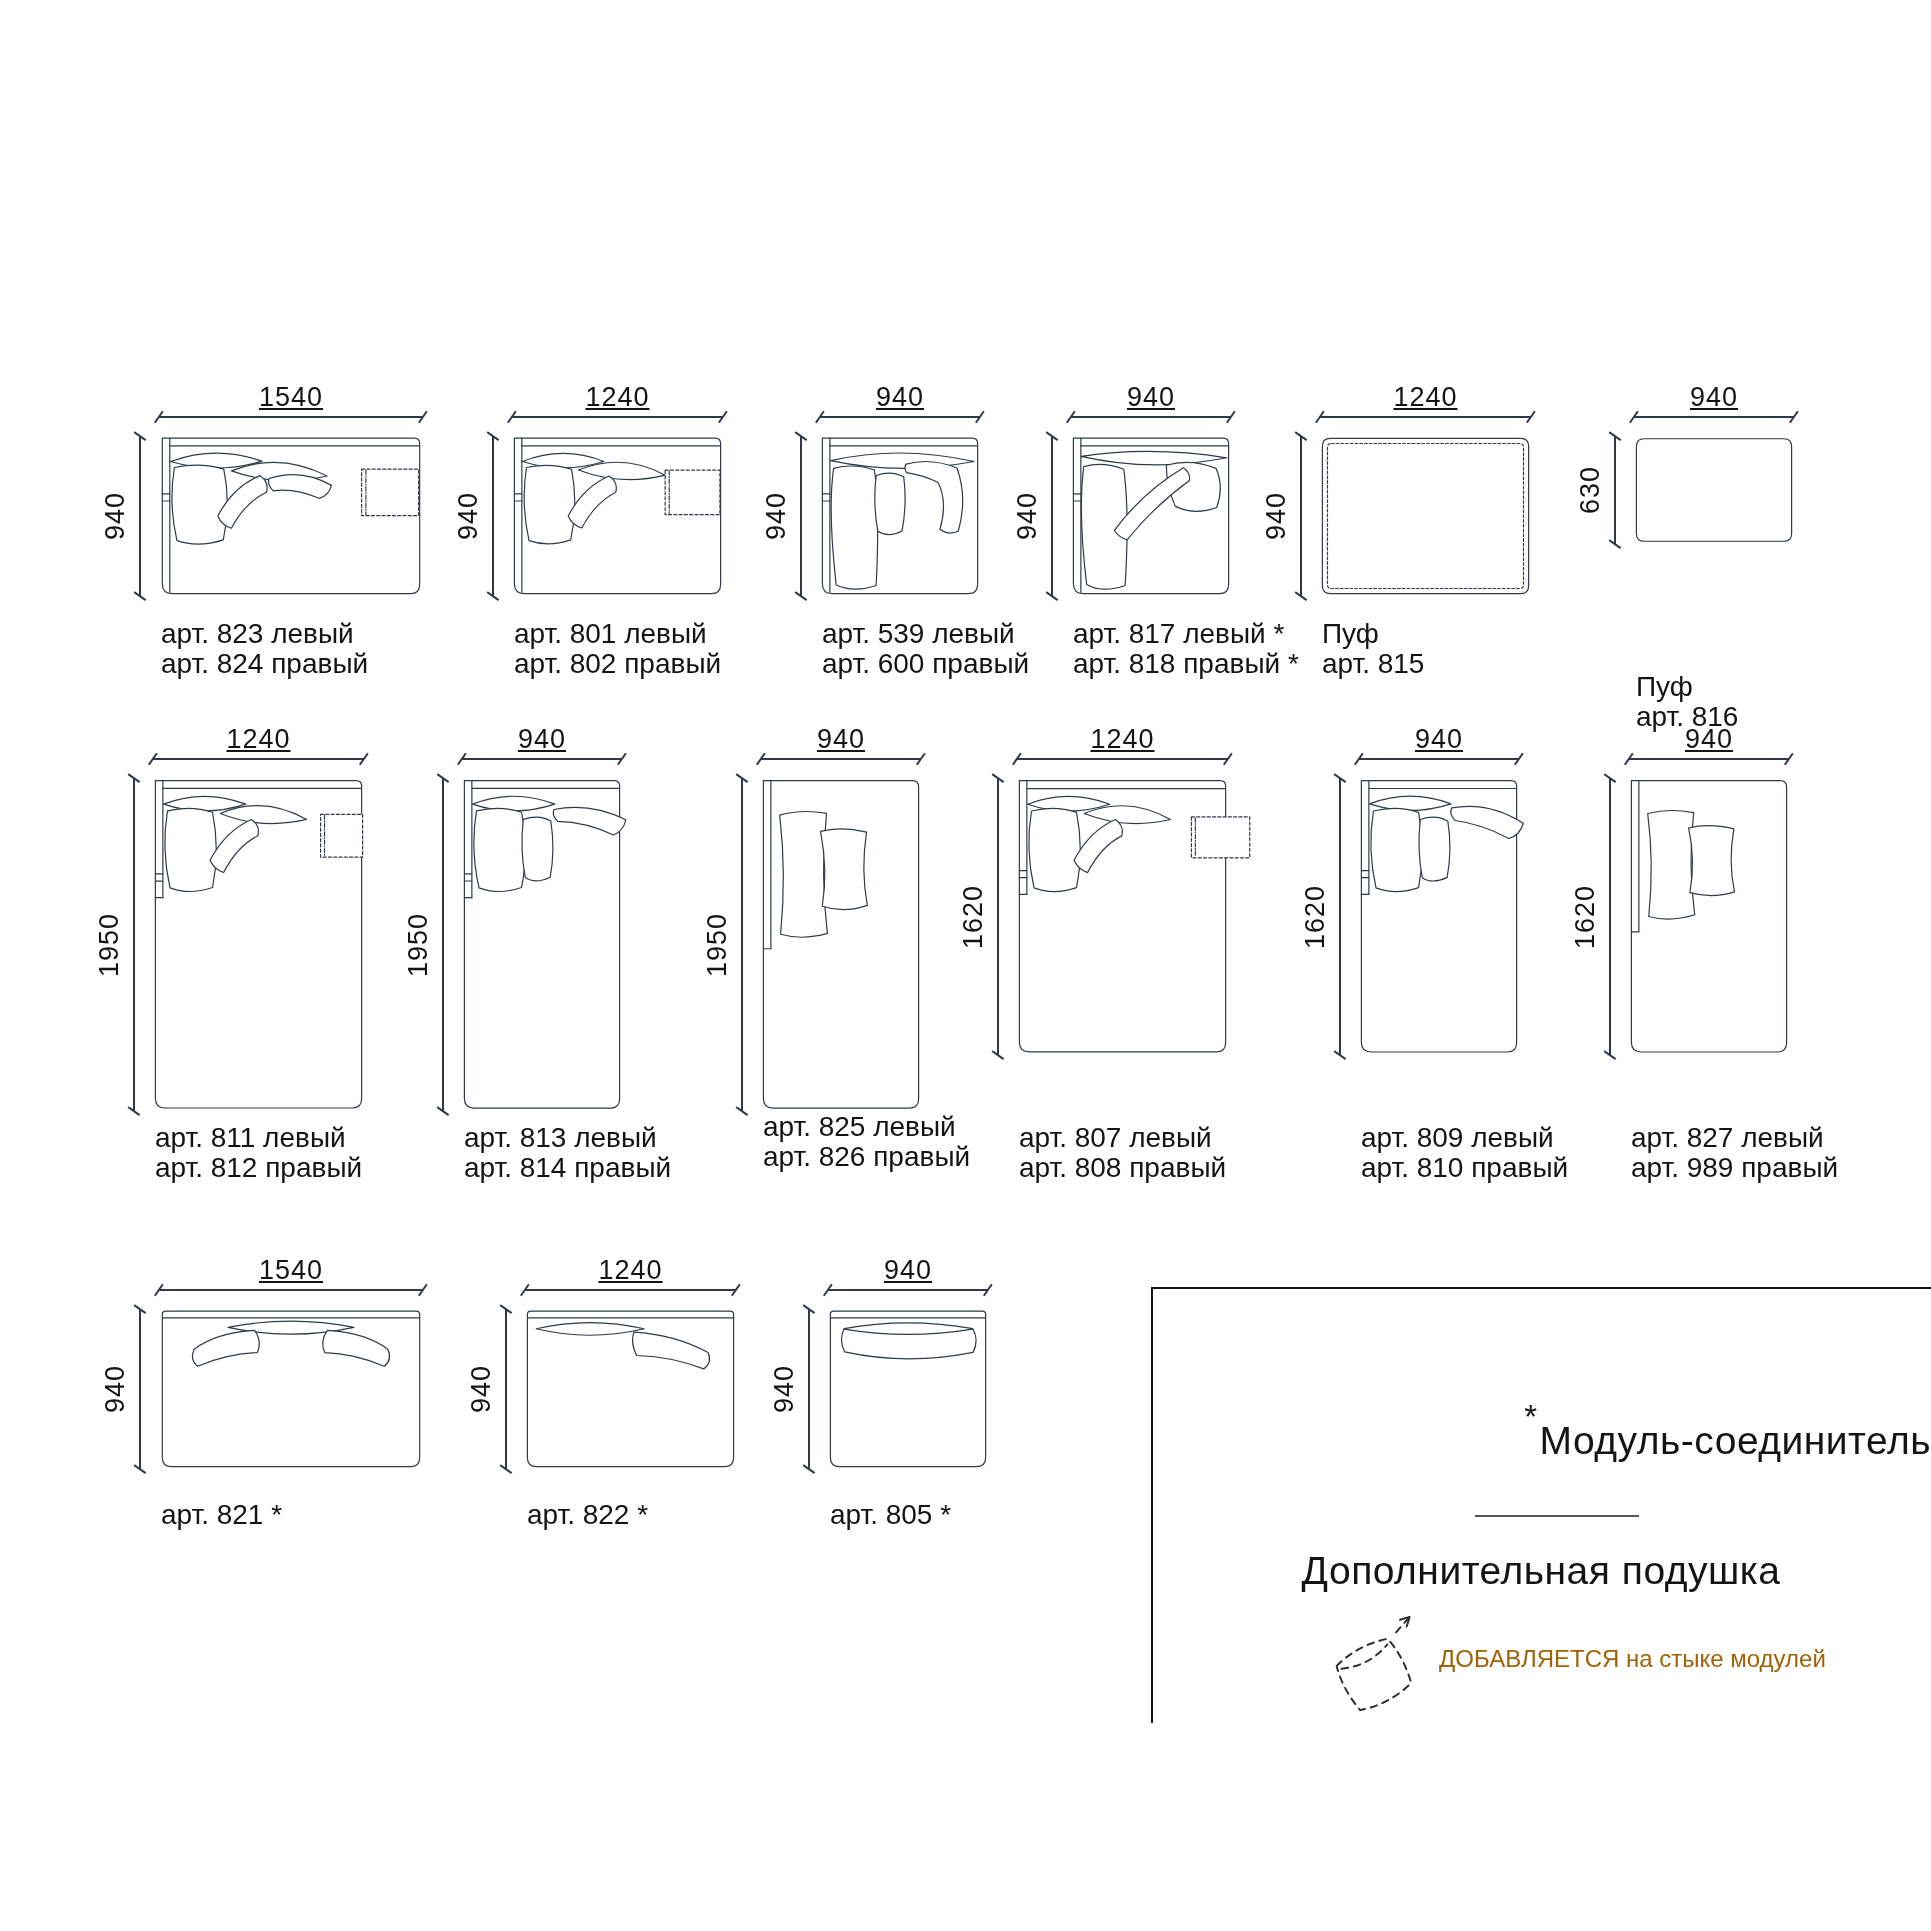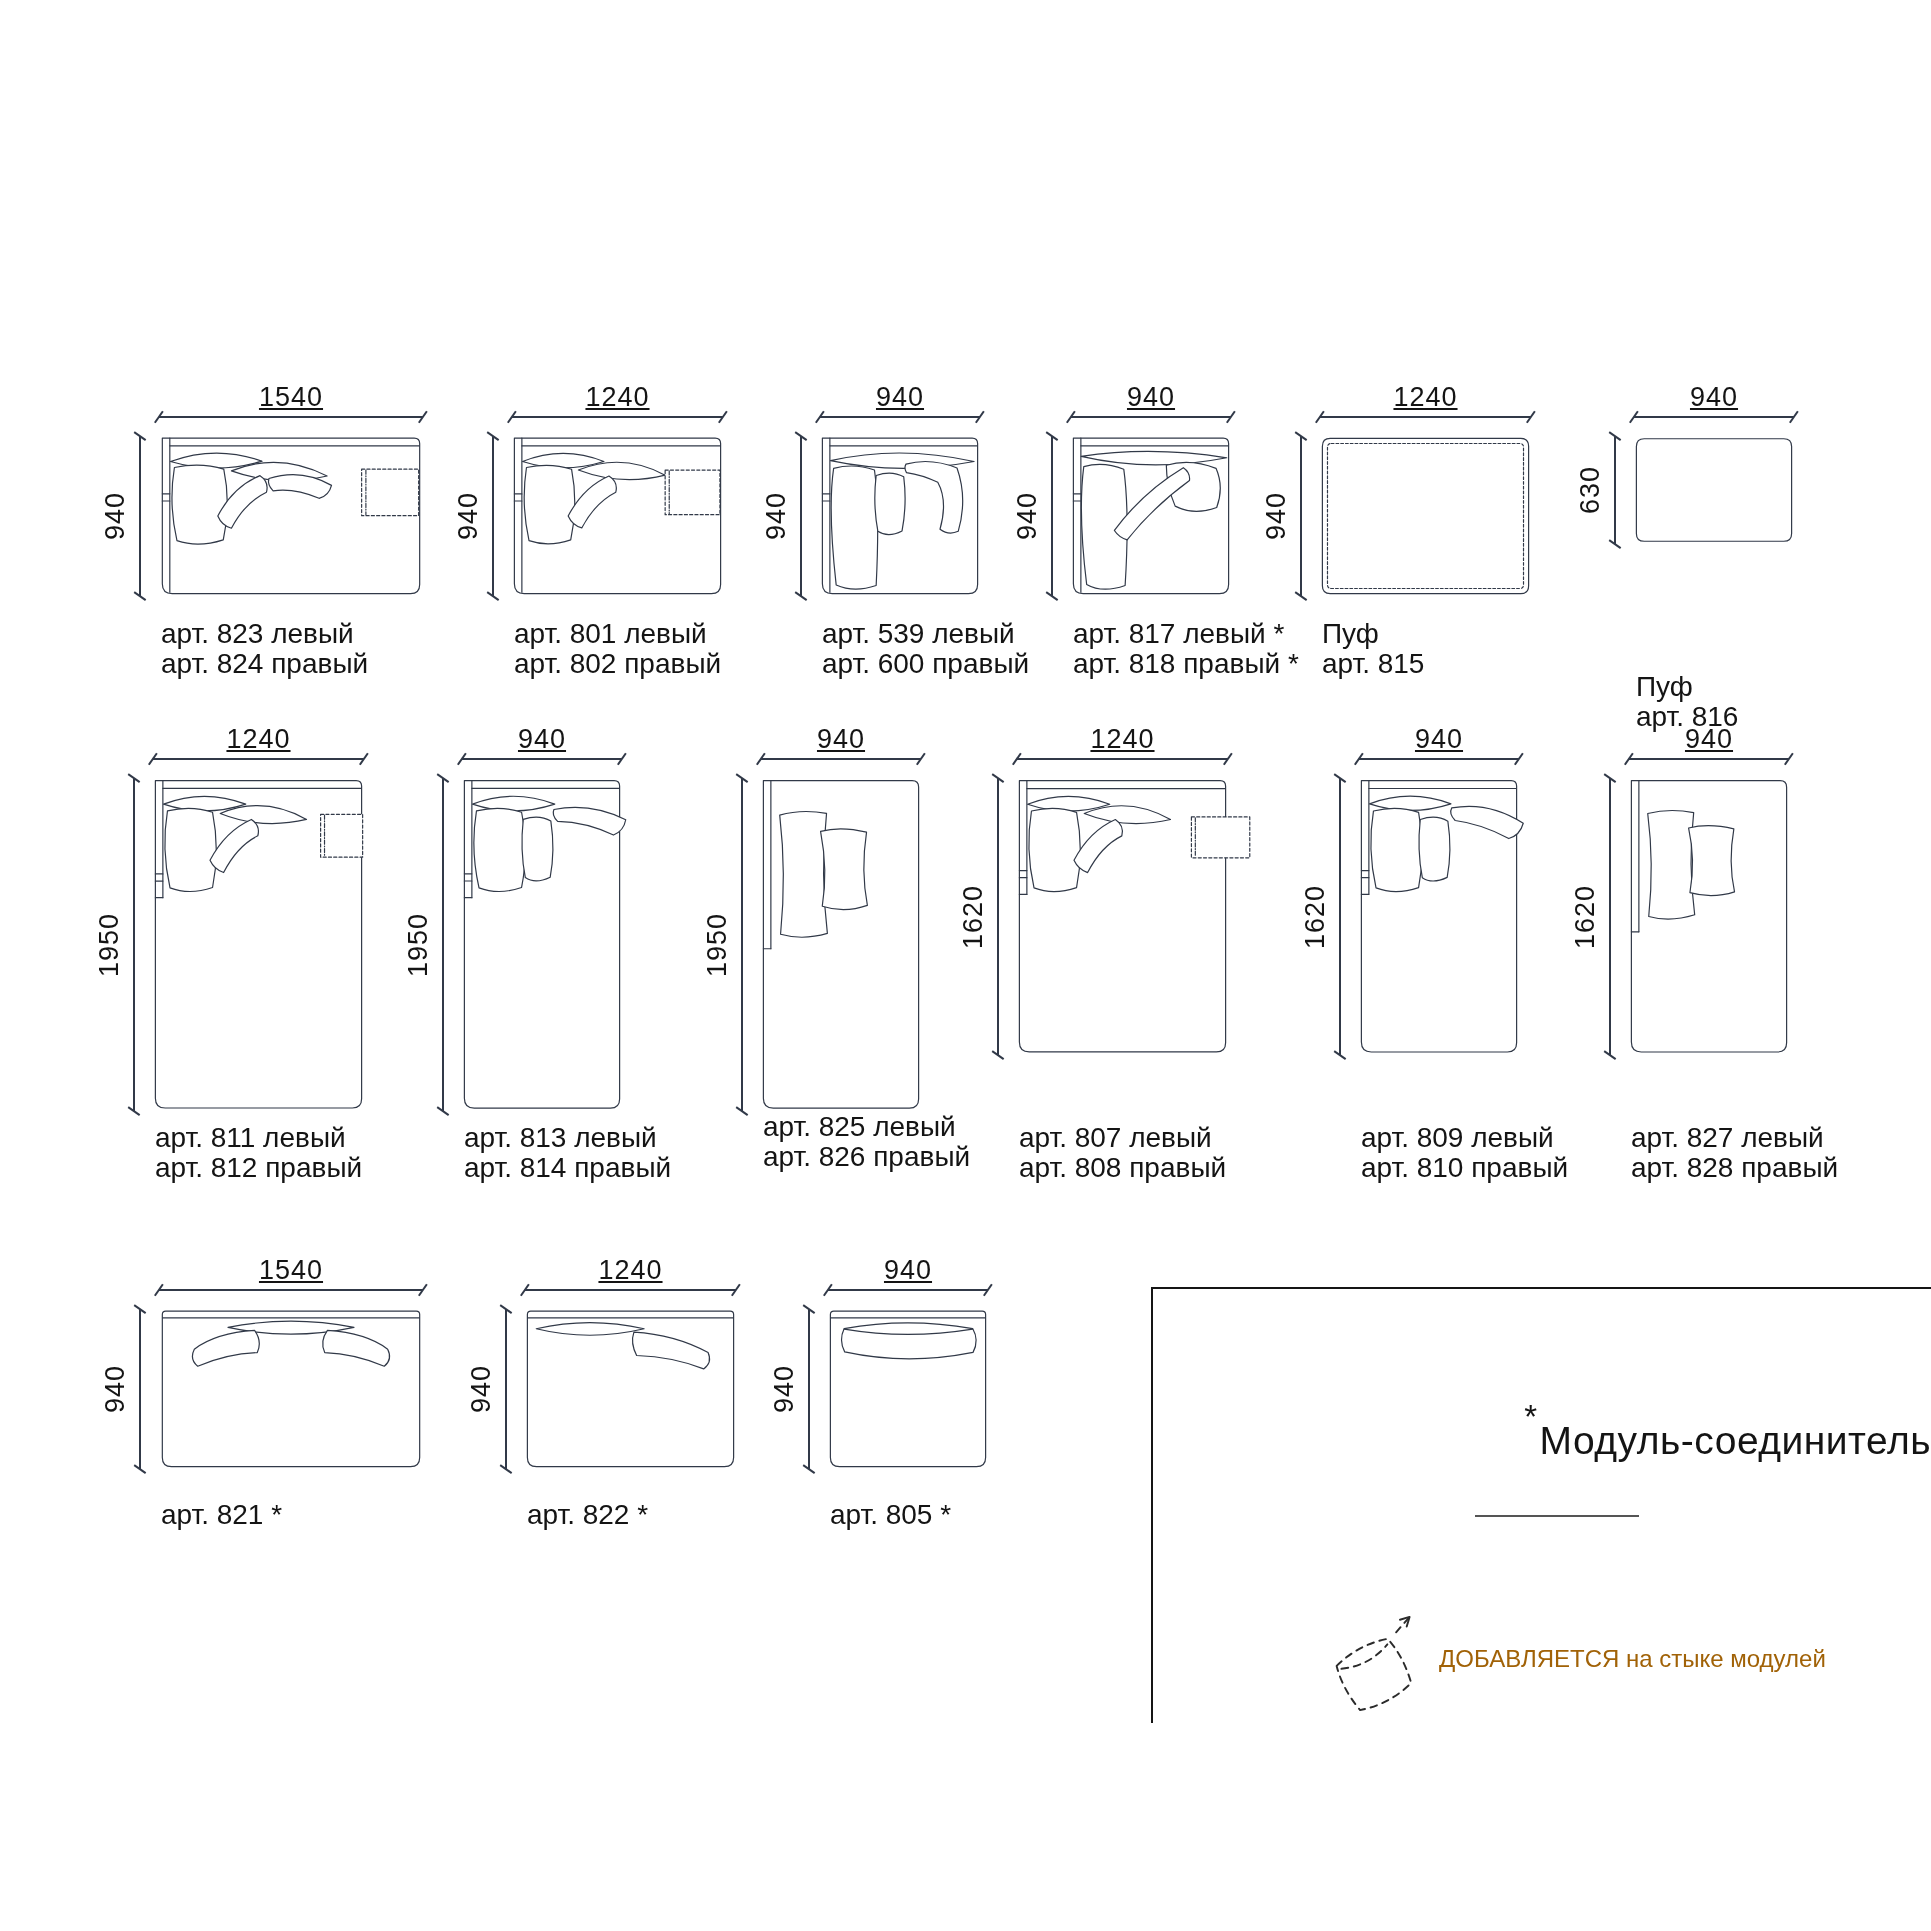--- a/index.html
+++ b/index.html
@@ -270,21 +270,21 @@
     <span class="vline"></span>
     <svg class="draw" width="160" height="277" viewBox="0 0 940 1620">
       <path d="M14 12 H888 Q926 12 926 50 V1552 Q926 1606 872 1606 H72 Q14 1606 14 1548 Z"></path>
       <path d="M58 12 V900"></path>
         <path d="M14 900 H58"></path>
       <path fill="#fff" d="M110 205 Q240 172 380 200 Q346 500 386 800 Q242 845 116 810 Q148 500 110 205 Z"></path>
       <path fill="#fff" d="M350 290 Q470 260 616 295 Q582 490 620 665 Q490 707 358 670 Q392 480 350 290 Z"></path>
     </svg>
     <div class="mlabel" style="top:345px">
       <div>арт. 827 левый</div>
-        <div>арт. 828 правый</div>
+        <div>арт. 989 правый</div>
     </div>
   </div>
 
   <div class="module" style="left:159px;top:1309px;width:264px;height:160px;">
     <span class="hnum">1540</span>
     <span class="hline"></span>
     <span class="vnum">940</span>
     <span class="vline"></span>
     <svg class="draw" width="264" height="160" viewBox="0 0 1540 940">
       <path d="M34 12 H1506 Q1526 12 1526 32 V872 Q1526 926 1472 926 H68 Q14 926 14 872 V32 Q14 12 34 12 Z"></path>
@@ -332,20 +332,21 @@
         <div></div>
     </div>
   </div>
 
   <div class="legendbox"></div>
 
   <div class="lg-title"><sup class="star">*</sup><span>Модуль-соединитель</span></div>
 
   <div class="lg-divider"></div>
 
+  <div class="lg-sub">Дополнительная подушка</div>
 
   <svg class="lg-sketch" width="104" height="122" viewBox="0 0 108 126" fill="none" stroke="#2b2b2b" stroke-width="2" stroke-linecap="round" stroke-linejoin="round">
     <g transform="rotate(-28 54 70)">
       <path stroke-dasharray="7 6" d="M24 46 Q54 37 84 46 Q90 70 84 98 Q54 107 24 98 Q18 70 24 46 Z"></path>
       <path stroke-dasharray="7 6" d="M27 51 Q54 62 81 51"></path>
     </g>
     <path stroke-dasharray="7 6" d="M78 28 L92 12"></path>
     <path d="M92 12 L82 15 M92 12 L89 22"></path>
   </svg>
 

